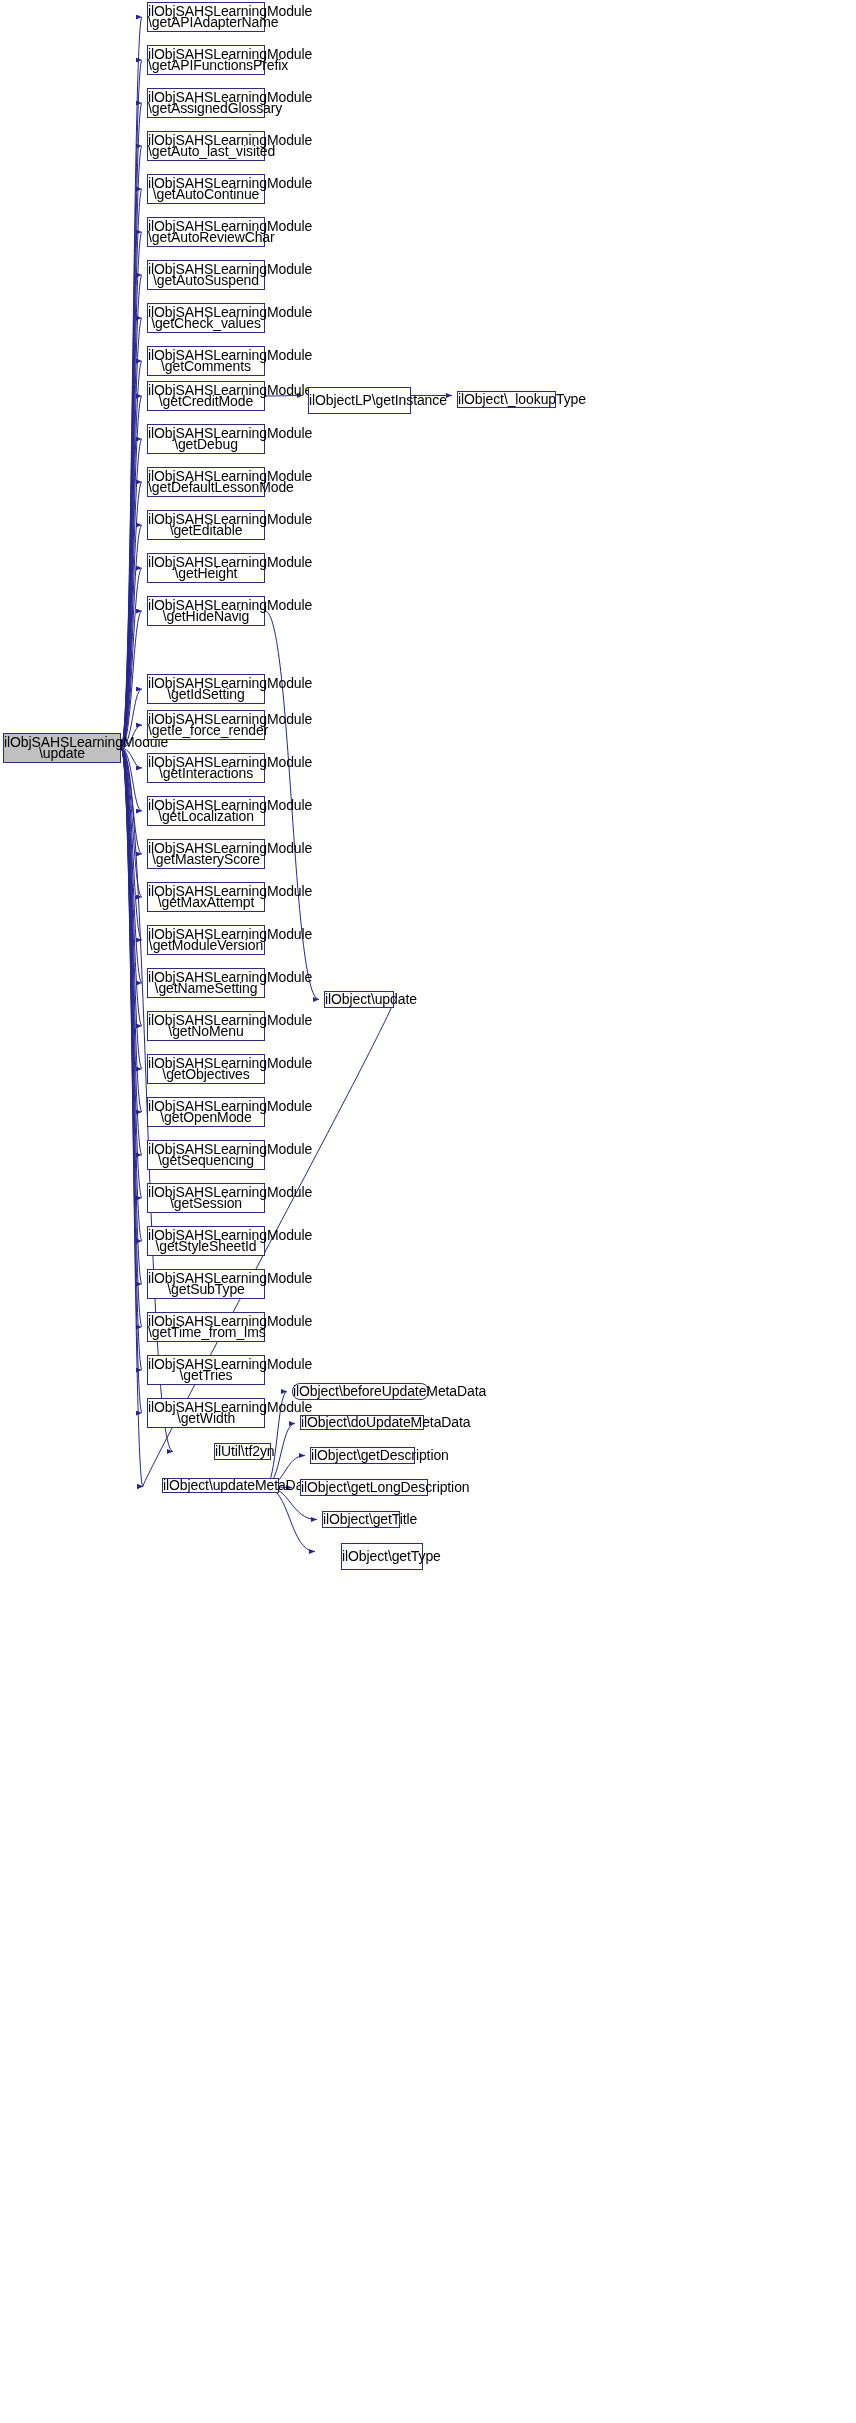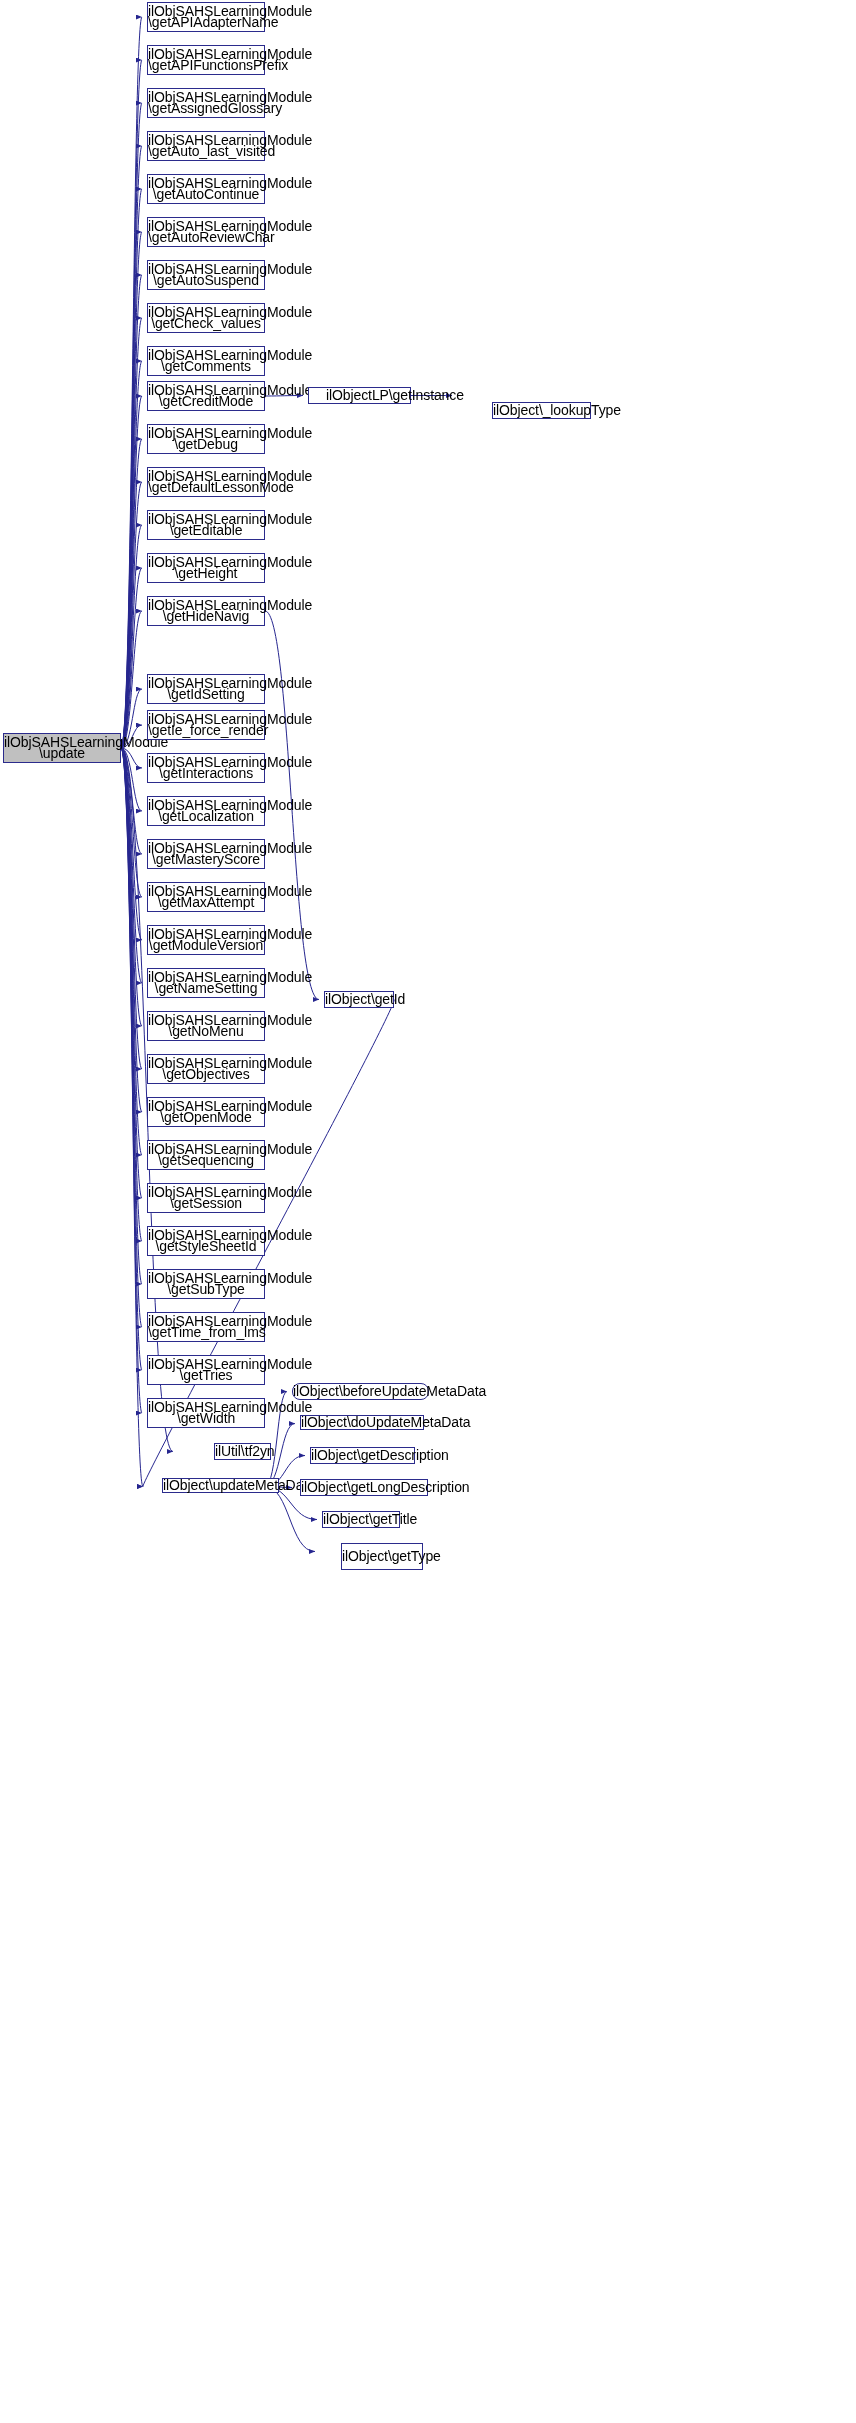--- a/index.html
+++ b/index.html
@@ -170,23 +170,23 @@
       <div class="node" id="node-n30" style="left: 147px; top: 1269px; width: 118px; height: 30px;"><span>ilObjSAHSLearningModule
 \getSubType</span></div>
       <div class="node" id="node-n31" style="left: 147px; top: 1312px; width: 118px; height: 30px;"><span>ilObjSAHSLearningModule
 \getTime_from_lms</span></div>
       <div class="node" id="node-n32" style="left: 147px; top: 1355px; width: 118px; height: 30px;"><span>ilObjSAHSLearningModule
 \getTries</span></div>
       <div class="node" id="node-n33" style="left: 147px; top: 1398px; width: 118px; height: 30px;"><span>ilObjSAHSLearningModule
 \getWidth</span></div>
       <div class="node" id="node-n34" style="left: 178px; top: 1443px; width: 57px; height: 17px; margin-left: 36px;"><span>ilUtil\tf2yn</span></div>
       <div class="node" id="node-n35" style="left: 162px; top: 1478px; width: 117px; height: 15px;"><span>ilObject\updateMetaData</span></div>
-      <div class="node" id="node-n36" style="left: 308px; top: 387px; width: 103px; height: 17px; padding-left: 17px;"><span>ilObjectLP\getInstance</span></div>
-      <div class="node" id="node-n37" style="left: 457px; top: 402px; width: 99px; height: 17px; margin-left: 35px;"><span>ilObject\_lookupType</span></div>
-      <div class="node" id="node-n38" style="left: 324px; top: 991px; width: 70px; height: 17px;"><span>ilObject\getId</span></div>
+      <div class="node" id="node-n36" style="left: 308px; top: 387px; width: 103px; height: 27px;"><span>ilObjectLP\getInstance</span></div>
+      <div class="node" id="node-n37" style="left: 457px; top: 391px; width: 99px; height: 17px;"><span>ilObject\_lookupType</span></div>
+      <div class="node" id="node-n38" style="left: 324px; top: 991px; width: 70px; height: 17px;"><span>ilObject\update</span></div>
       <div class="node" id="node-n39" style="left: 292px; top: 1383px; width: 137px; height: 17px; border-radius: 8px;"><span>ilObject\beforeUpdateMetaData</span></div>
       <div class="node" id="node-n40" style="left: 300px; top: 1415px; width: 124px; height: 15px;"><span>ilObject\doUpdateMetaData</span></div>
       <div class="node" id="node-n41" style="left: 310px; top: 1447px; width: 105px; height: 17px;"><span>ilObject\getDescription</span></div>
       <div class="node" id="node-n42" style="left: 300px; top: 1479px; width: 128px; height: 17px;"><span>ilObject\getLongDescription</span></div>
       <div class="node" id="node-n43" style="left: 322px; top: 1511px; width: 78px; height: 17px;"><span>ilObject\getTitle</span></div>
       <div class="node" id="node-n44" style="left: 320px; top: 1543px; width: 82px; height: 27px; margin-left: 21px;"><span>ilObject\getType</span></div>
     </div>
 </div>
 
 </body></html>

